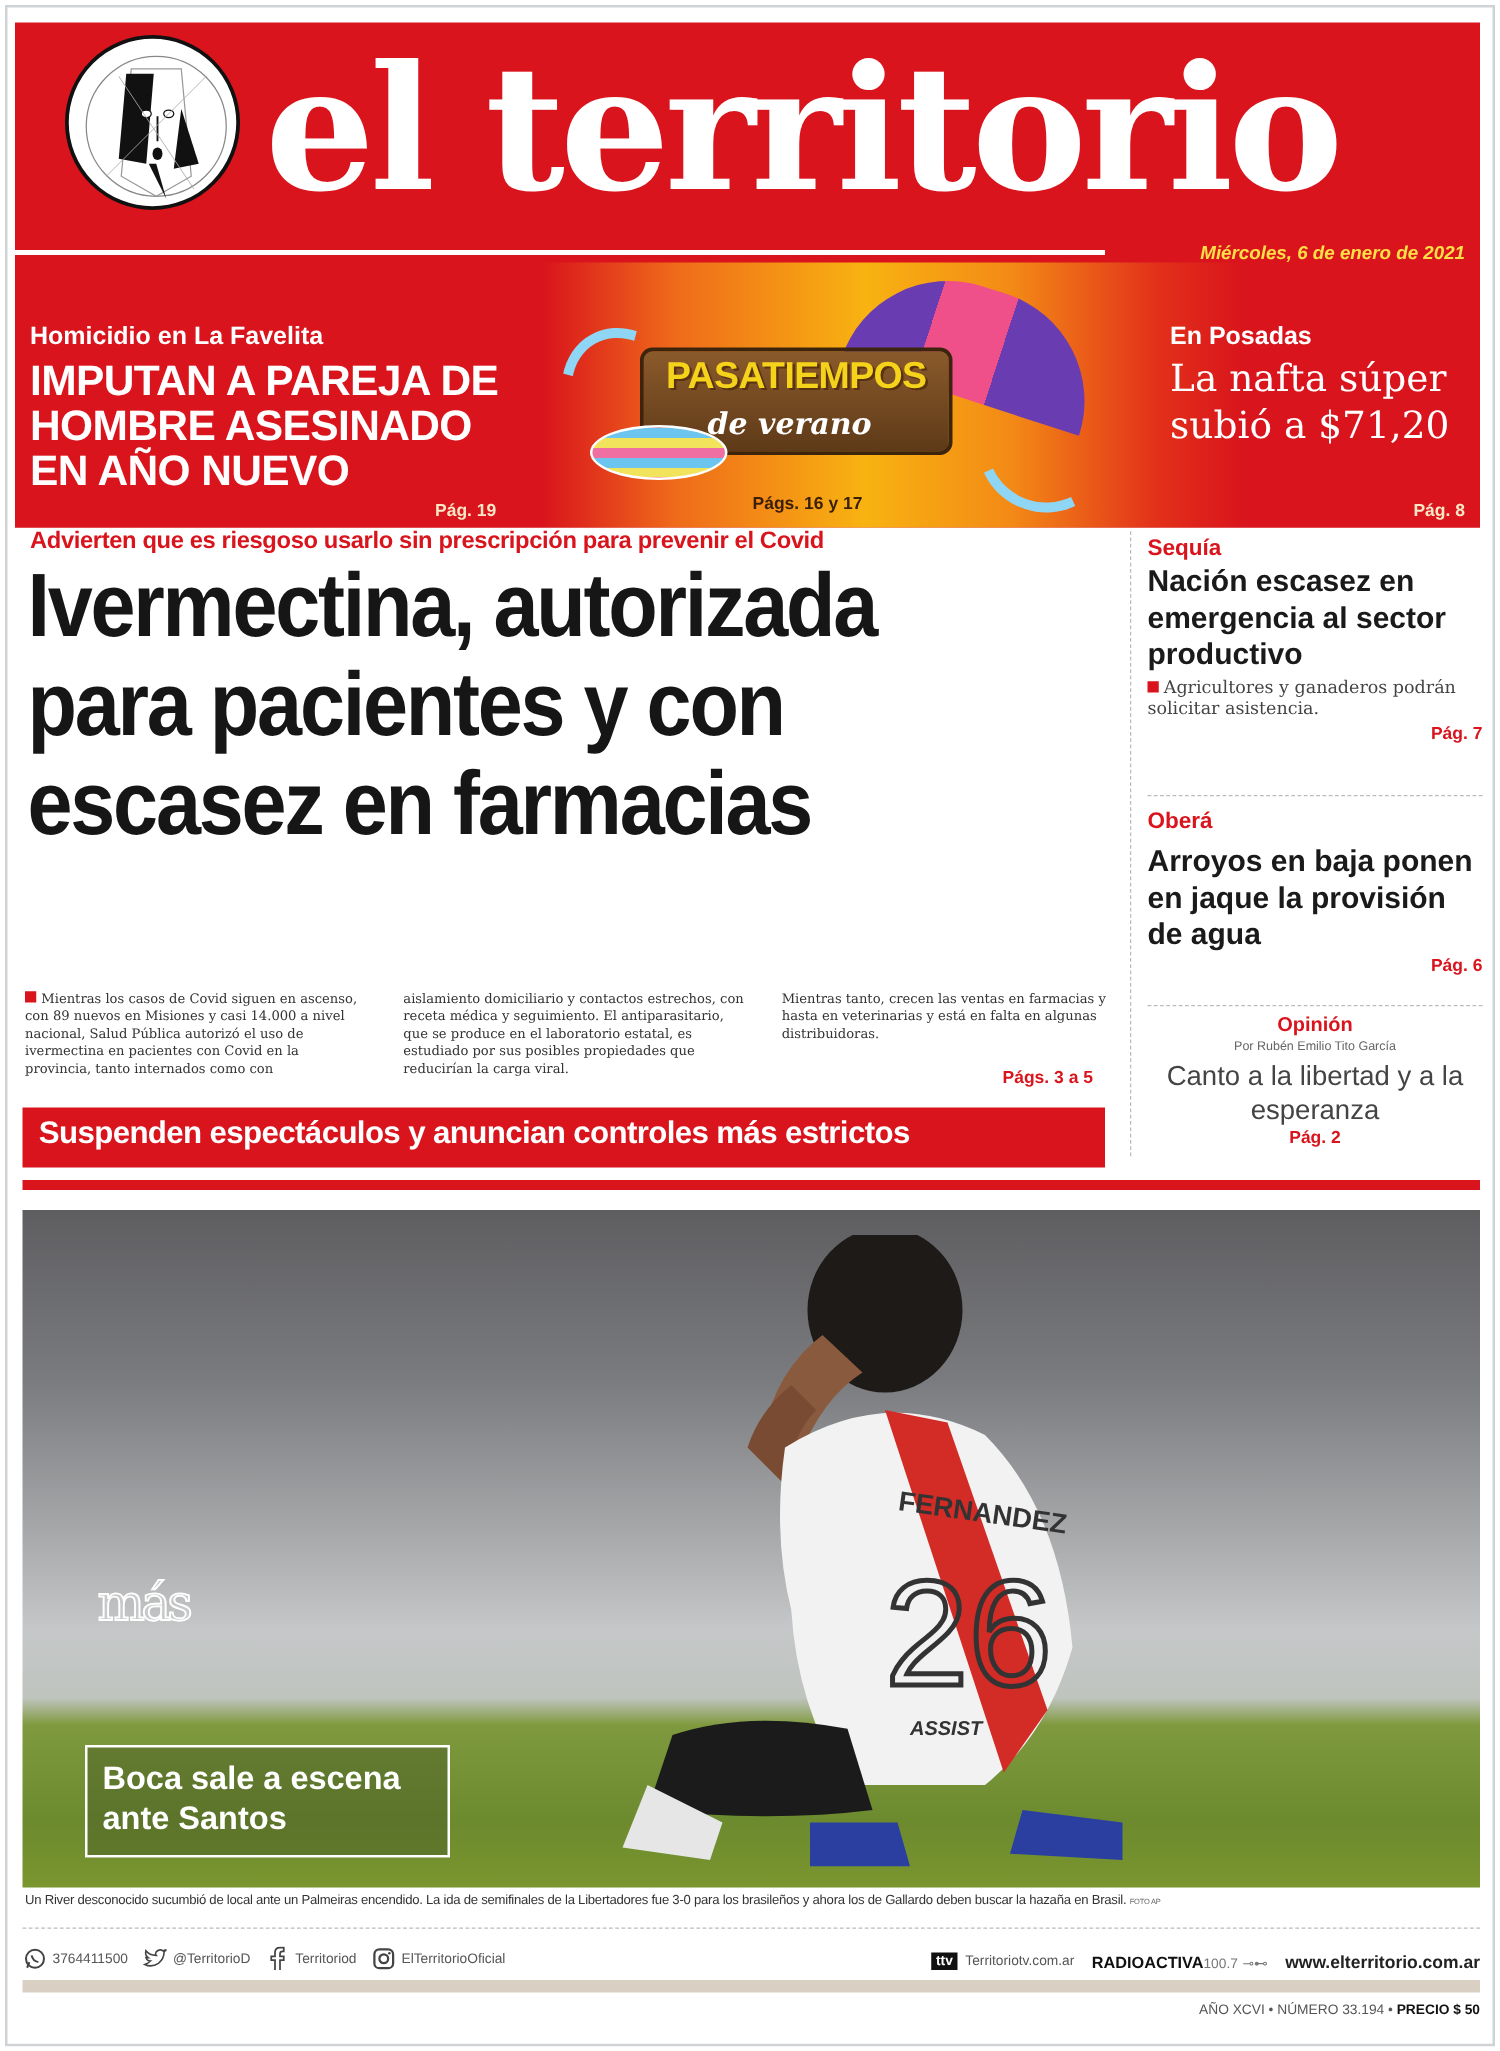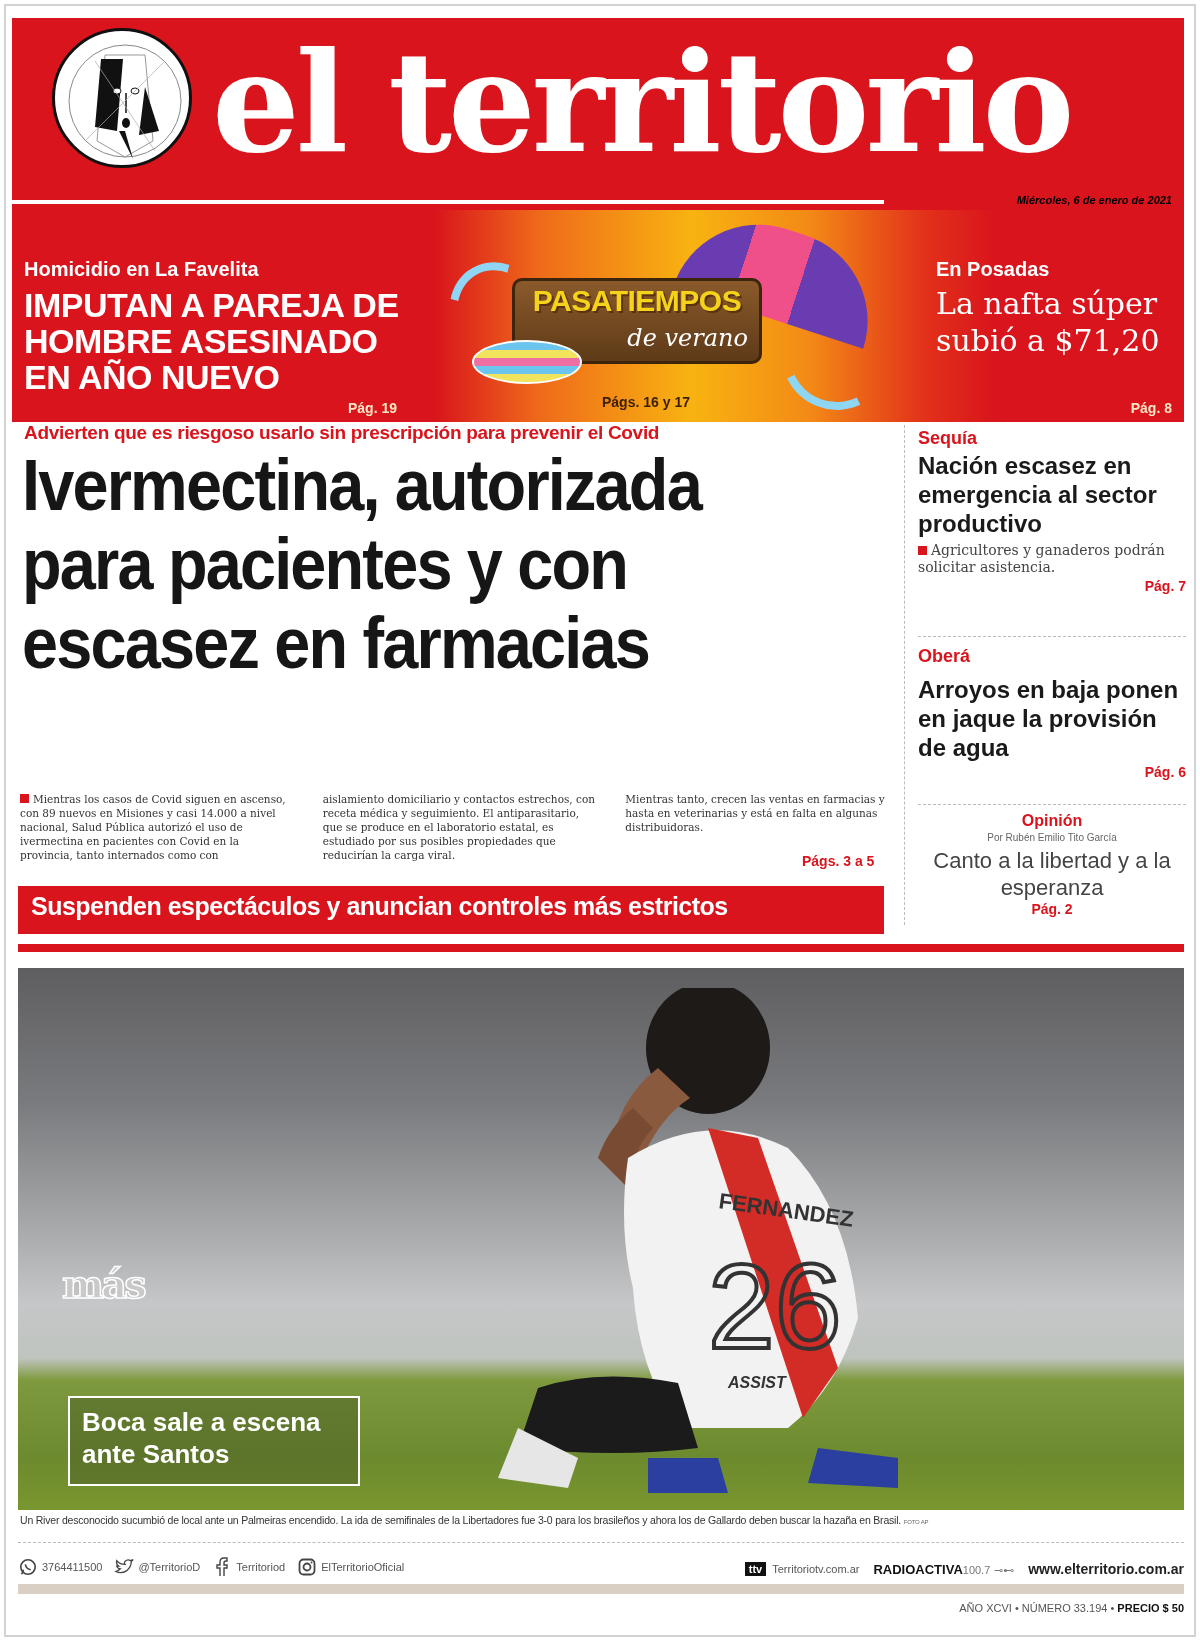--- a/index.html
+++ b/index.html
@@ -4,33 +4,33 @@
 <style>
   *{box-sizing:border-box;margin:0;padding:0}
   html,body{width:1200px;height:1641px;background:#fff;overflow:hidden}
   body{font-family:"Liberation Sans",sans-serif;color:#1a1a1a;position:relative}
   .page{position:absolute;left:4px;top:4px;width:1192px;height:1633px;border:2px solid #cfd3d6;background:#fff}
   
   .mast{position:absolute;left:12px;top:18px;width:1172px;height:404px;background:#d9141c}
   .logo-circle{position:absolute;left:40px;top:10px;width:140px;height:140px;border-radius:50%;background:#fff;border:3px solid #111;overflow:hidden}
   .brand{position:absolute;left:200px;top:0;height:170px;line-height:170px;font-family:"DejaVu Serif",serif;font-weight:bold;font-size:138px;color:#fff;letter-spacing:-4px;white-space:nowrap}
   .mast-rule{position:absolute;left:0;top:182px;width:872px;height:4px;background:#fff}
-  .date{position:absolute;right:12px;top:176px;font-style:italic;font-weight:bold;font-size:11px;color:#000000;text-align:right}
+  .date{position:absolute;right:12px;top:176px;font-style:italic;font-weight:bold;font-size:15px;color:#fde047;text-align:right}
   .loc{position:absolute;right:12px;top:196px;font-size:12px;color:#ffe0e0;text-align:right}
   .band{position:absolute;left:0;top:192px;width:100%;height:212px;background:linear-gradient(90deg,#d9141c 0%,#d9141c 36%,#ef6a1a 45%,#f8b311 58%,#f38a16 68%,#e2301a 78%,#d9141c 84%,#d9141c 100%)}
   .kicker-w{color:#fff;font-weight:bold;font-size:20px}
   .left-story{position:absolute;left:12px;top:48px;width:400px}
   .left-story .hl{font-weight:900;font-size:34px;line-height:36px;color:#fff;margin-top:6px;letter-spacing:-0.5px}
   .pag-w{position:absolute;color:#fbe7c6;font-weight:bold;font-size:14px}
   .right-story{position:absolute;left:924px;top:48px;width:240px}
   .right-story .hl{font-family:"DejaVu Serif",serif;font-size:30px;line-height:37px;color:#fff;margin-top:4px}
   .promo{position:absolute;left:440px;top:10px;width:460px;height:190px}
   .promo .sign{position:absolute;left:60px;top:58px;width:250px;height:86px;background:linear-gradient(#8a5a2b,#5e3a18);border-radius:10px;border:3px solid #3d240d}
   .promo .ptitle{position:absolute;left:70px;top:64px;width:230px;text-align:center;font-weight:900;font-size:30px;color:#f6d31b;letter-spacing:-0.5px;text-shadow:2px 2px 0 #5a3210}
-  .promo .psub{position:absolute;left:96px;top:104px;width:200px;text-align:right;font-family:"DejaVu Serif",serif;font-style:italic;font-weight:normal;font-size:24px;color:#fff}
+  .promo .psub{position:absolute;left:114px;top:104px;width:200px;font-family:"DejaVu Serif",serif;font-style:italic;font-weight:bold;font-size:24px;color:#fff}
   .promo .pool{position:absolute;left:20px;top:120px;width:110px;height:44px;border-radius:50%;background:repeating-linear-gradient(#6cc5ef 0 8px,#f2e35c 8px 16px,#f06fa3 16px 24px);border:2px solid #fff}
   .promo .umb{position:absolute;left:230px;top:10px;width:200px;height:90px;border-radius:100px 100px 0 0;background:linear-gradient(90deg,#6a3cb1 0 30%,#f0508a 30% 60%,#6a3cb1 60%);transform:rotate(18deg)}
   .promo .splash{position:absolute;border:8px solid #8fd6f5;border-color:#8fd6f5 transparent transparent transparent;border-radius:50%}
   .promo .ppag{position:absolute;left:150px;top:174px;font-weight:bold;font-size:14px;color:#3a1e07}
   
   .kicker-r{color:#d9141c;font-weight:bold}
   .main-kicker{position:absolute;left:24px;top:422px;font-size:19px;letter-spacing:-0.3px}
   .main-hl{position:absolute;left:22px;top:446px;width:880px;font-weight:900;font-size:72px;line-height:79px;letter-spacing:-2px;color:#161616;transform:scaleX(0.9);transform-origin:left top}
   .cols{position:absolute;left:20px;top:792px;width:880px;display:flex;gap:28px}
   .col{width:280px;font-family:"DejaVu Serif",serif;font-size:10.5px;line-height:14px;color:#333}
@@ -45,21 +45,21 @@
   .side .sub{font-family:"DejaVu Serif",serif;font-size:14px;line-height:17px;color:#444;margin-top:4px}
   .side .pg{text-align:right;margin-top:2px}
   .hdash{position:absolute;left:918px;width:268px;border-top:1px dashed #bbb}
   .opinion{position:absolute;left:918px;top:812px;width:268px;text-align:center}
   .opinion .by{font-size:10px;color:#666;margin-top:2px}
   .opinion .hl{font-size:22px;line-height:27px;color:#444;margin-top:4px}
   .rule2{position:absolute;left:18px;top:944px;width:1166px;height:8px;background:#d9141c}
   
   .photo{position:absolute;left:18px;top:968px;width:1166px;height:542px;background:linear-gradient(180deg,#5e5e61 0%,#7a7b7e 25%,#a7a9ab 48%,#c5c7c8 62%,#bfc4bf 72%,#7f9a3e 76%,#6c8a2e 90%,#7a962f 100%);overflow:hidden}
   .photo-hl{position:absolute;left:38px;top:26px;width:480px;font-weight:900;font-size:52px;line-height:63px;color:#fff;text-shadow:2px 2px 4px rgba(0,0,0,.5);letter-spacing:-0.5px}
-  .mas{position:absolute;left:44px;top:292px;font-family:"DejaVu Serif",serif;font-weight:bold;font-size:40px;color:#c9c9c9;-webkit-text-stroke:1.5px #fff;letter-spacing:-3px}
+  .mas{position:absolute;left:60px;top:292px;font-family:"DejaVu Serif",serif;font-weight:normal;font-size:40px;color:#c9c9c9;-webkit-text-stroke:1.5px #fff;letter-spacing:-3px}
   .boca{position:absolute;left:50px;top:428px;width:292px;height:90px;border:2px solid #fff;background:rgba(80,100,40,.55);color:#fff;font-weight:900;font-size:26px;line-height:32px;padding:8px 12px}
   .player{position:absolute;left:440px;top:20px;width:480px;height:520px}
   .caption{position:absolute;left:20px;top:1514px;width:1166px;font-size:10.5px;color:#333;letter-spacing:-0.2px;white-space:nowrap}
   .caption .credit{font-size:6px;color:#666}
   .dash3{position:absolute;left:18px;top:1542px;width:1166px;border-top:1px dashed #bbb}
   .footer{position:absolute;left:18px;top:1553px;width:1166px;height:24px;display:flex;align-items:flex-end;font-size:11px;color:#555}
   .footer .ic{display:inline-flex;width:20px;height:20px;align-items:center;justify-content:center;margin-right:4px}
   .footer .grp{display:flex;align-items:center;margin-right:12px}
   .footer .right{margin-left:auto;display:flex;align-items:center;gap:14px}
   .ttv{background:#111;color:#fff;font-weight:bold;font-size:11px;padding:1px 4px}

